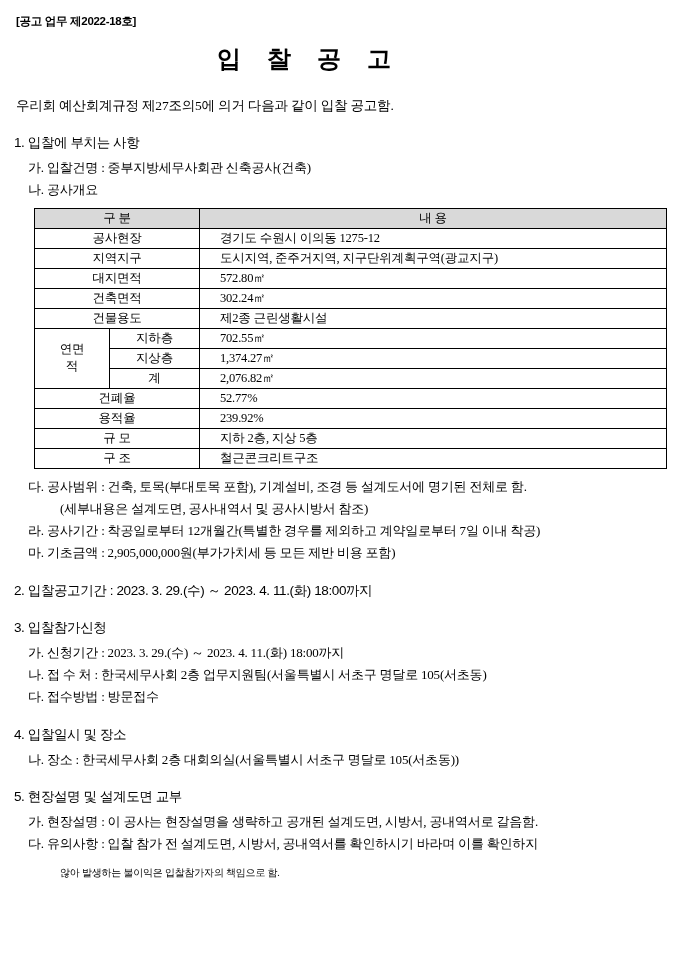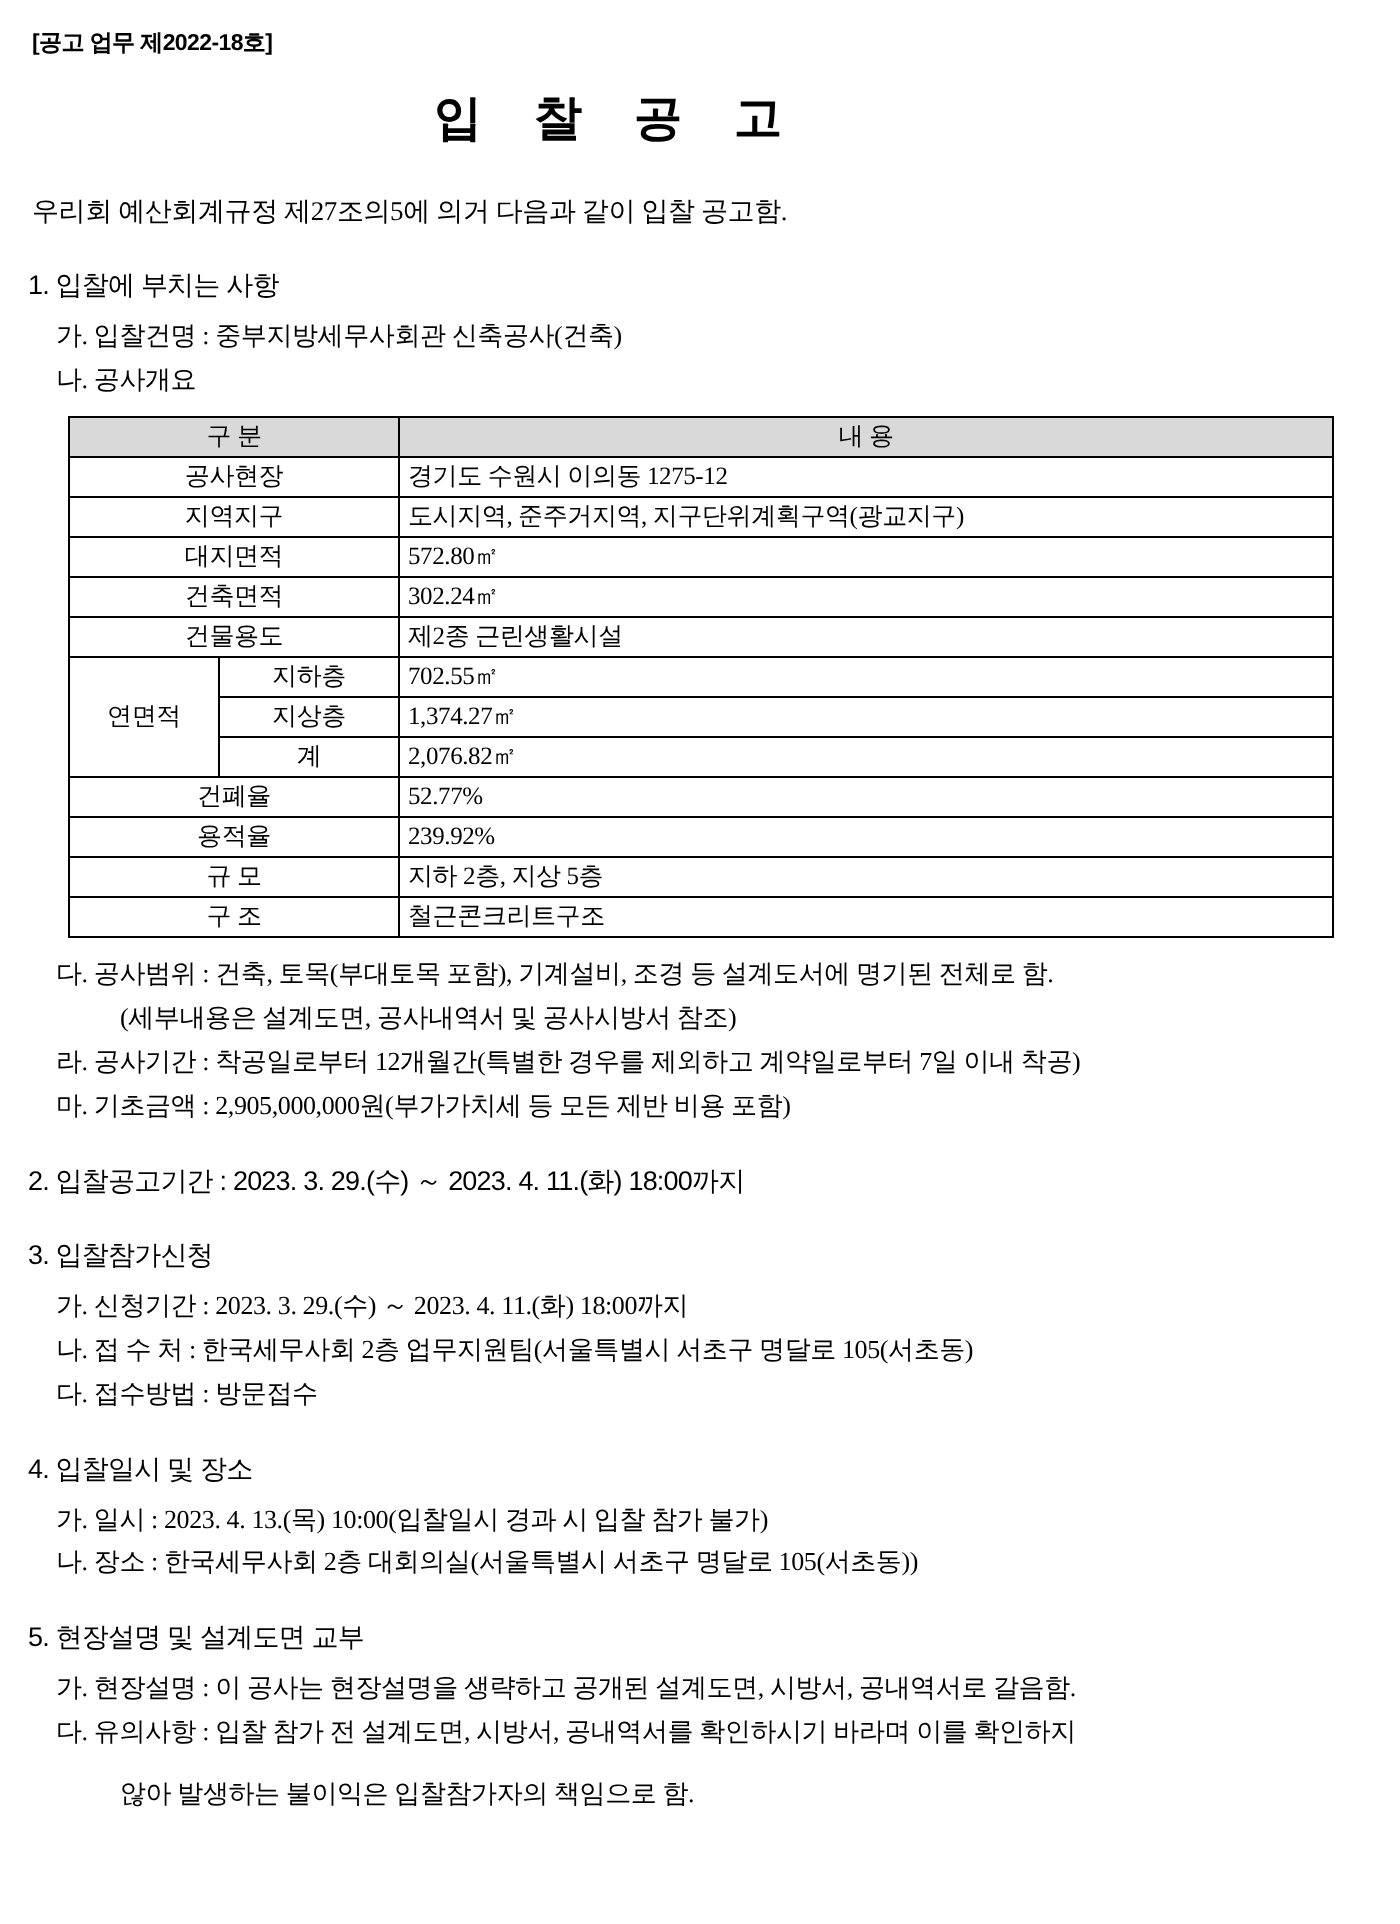--- a/index.html
+++ b/index.html
@@ -48,41 +48,41 @@
     margin: 19px 0 7px 0;
     letter-spacing: -0.4px;
   }
   .item {
     font-size: 13px;
     margin: 3px 0 3px 14px;
     letter-spacing: -0.2px;
     line-height: 1.45;
   }
   .item-indent {
-    font-size: 13px;
+    font-size: 10px;
     margin: 12px 0 3px 46px;
     letter-spacing: -0.2px;
     line-height: 1.45;
   }
   .sub-hang {
     font-size: 13px;
     margin: 0 0 4px 46px;
     letter-spacing: -0.2px;
     line-height: 1.45;
   }
   table.outline {
     border-collapse: collapse;
     width: 632px;
     margin: 8px 0 9px 20px;
     font-size: 12.5px;
     table-layout: fixed;
   }
   table.outline td, table.outline th {
     border: 1px solid #000000;
-    padding: 1px 4px;
+    padding: 1px 20px;
     height: 17px;
     letter-spacing: -0.2px;
     font-weight: normal;
   }
   table.outline thead td {
     text-align: center;
     background: #d9d9d9;
     font-weight: normal;
   }
   td.lbl {
@@ -185,21 +185,20 @@
   <div class="item">마. 기초금액 : 2,905,000,000원(부가가치세 등 모든 제반 비용 포함)</div>
 
   <div class="section-head">2. 입찰공고기간 : 2023. 3. 29.(수) ～ 2023. 4. 11.(화) 18:00까지</div>
 
   <div class="section-head">3. 입찰참가신청</div>
   <div class="item">가. 신청기간 : 2023. 3. 29.(수) ～ 2023. 4. 11.(화) 18:00까지</div>
   <div class="item">나. 접 수 처 : 한국세무사회 2층 업무지원팀(서울특별시 서초구 명달로 105(서초동)</div>
   <div class="item">다. 접수방법 : 방문접수</div>
 
   <div class="section-head">4. 입찰일시 및 장소</div>
-  <div class="item">가. 일시 : 2023. 4. 13.(목) 10:00(입찰일시 경과 시 입찰 참가 불가)</div>
   <div class="item">나. 장소 : 한국세무사회 2층 대회의실(서울특별시 서초구 명달로 105(서초동))</div>
 
   <div class="section-head">5. 현장설명 및 설계도면 교부</div>
   <div class="item">가. 현장설명 : 이 공사는 현장설명을 생략하고 공개된 설계도면, 시방서, 공내역서로 갈음함.</div>
   <div class="item">다. 유의사항 : 입찰 참가 전 설계도면, 시방서, 공내역서를 확인하시기 바라며 이를 확인하지</div>
   <div class="item-indent">않아 발생하는 불이익은 입찰참가자의 책임으로 함.</div>
 
 </div>
 
 </body></html>

